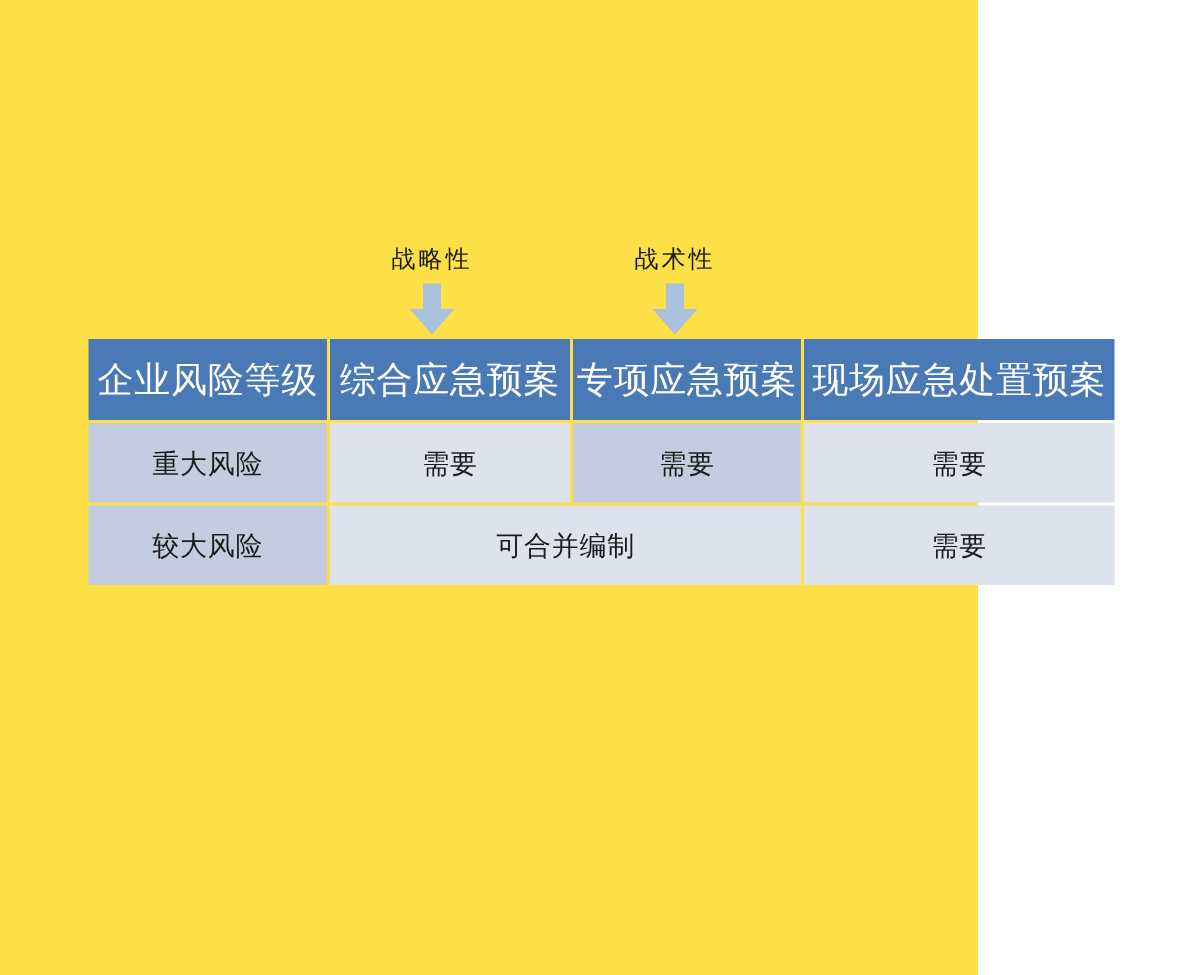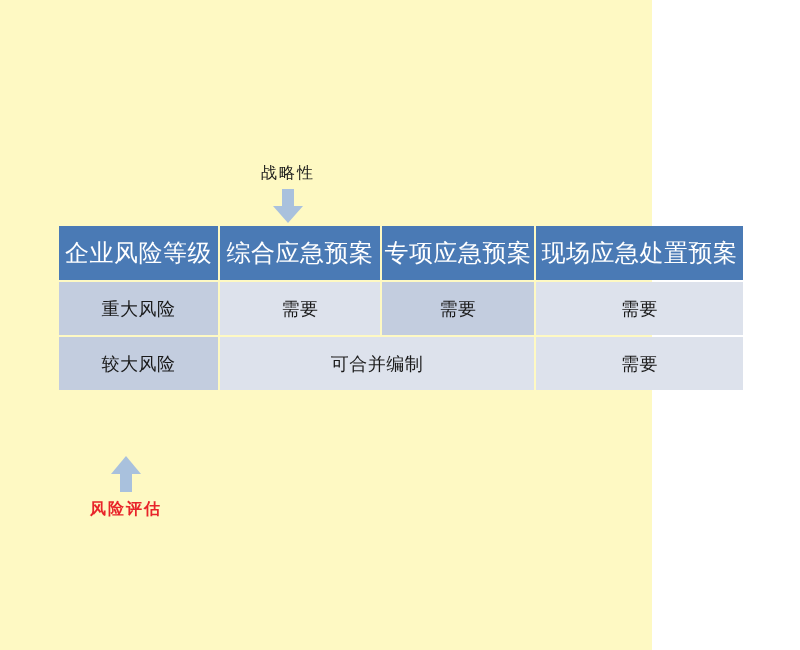--- a/index.html
+++ b/index.html
@@ -13,21 +13,21 @@
     font-family: "DejaVu Sans", "Liberation Sans", sans-serif;
     position: relative;
     overflow: hidden;
   }
 
   #canvas {
     position: absolute;
     left: 0; top: 0;
     width: 652px;
     height: 650px;
-    background: #fef9c3;
+    background: #fde047;
   }
 
   
   .top-annot {
     position: absolute;
     width: 140px;
     text-align: center;
   }
   .top-annot .annot-label {
     font-size: 16px;
@@ -144,20 +144,27 @@
 <div id="canvas">
 
   <div class="top-annot" style="left:218px; top:163px;">
     <div class="annot-label">战略性</div>
     <div class="arrow-down">
       <div class="shaft"></div>
       <div class="head"></div>
     </div>
   </div>
 
+  <div class="top-annot" style="left:380px; top:163px;">
+    <div class="annot-label">战术性</div>
+    <div class="arrow-down">
+      <div class="shaft"></div>
+      <div class="head"></div>
+    </div>
+  </div>
 
 
   <table id="risk-table">
     <colgroup>
       <col style="width:159px">
       <col style="width:160px">
       <col style="width:152px">
       <col style="width:207px">
     </colgroup>
     <thead>
@@ -176,21 +183,14 @@
         <td class="tone-light">需要</td>
       </tr>
       <tr>
         <td class="rowhead">较大风险</td>
         <td class="tone-light" colspan="2">可合并编制</td>
         <td class="tone-light">需要</td>
       </tr>
     </tbody>
   </table>
 
-  <div class="bottom-annot" style="left:51px; top:456px;">
-    <div class="arrow-up">
-      <div class="head"></div>
-      <div class="shaft"></div>
-    </div>
-    <div class="annot-label">风险评估</div>
-  </div>
 
 </div>
 
 </body></html>

